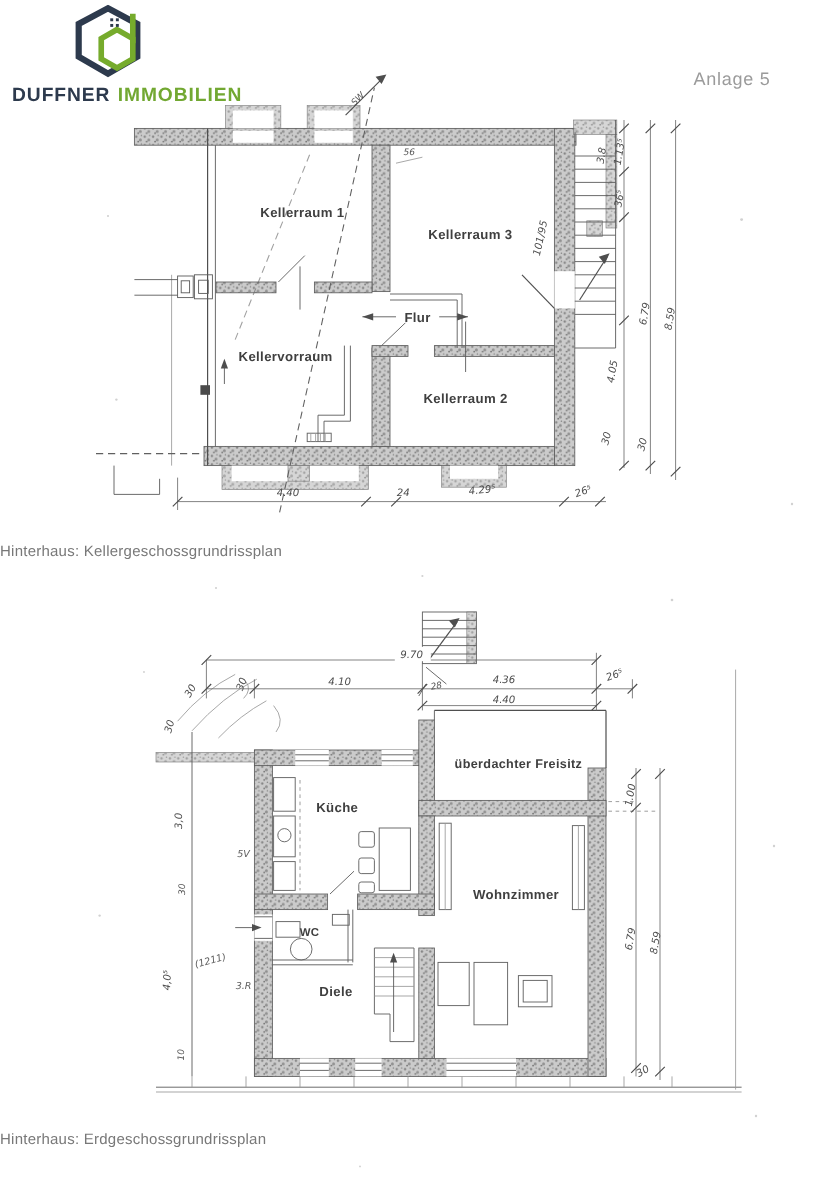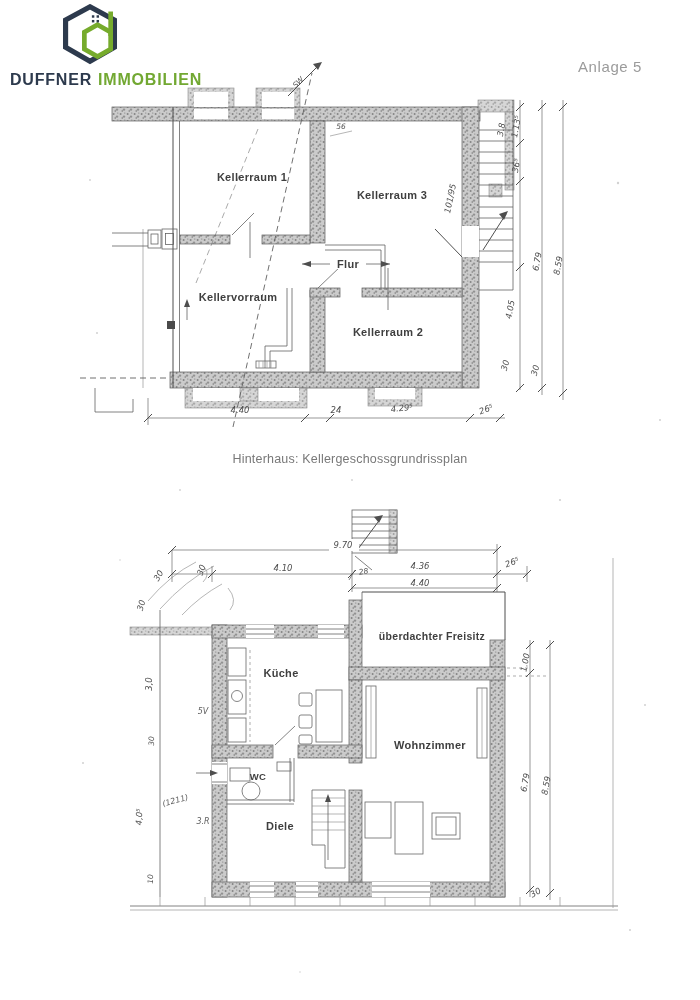--- a/index.html
+++ b/index.html
@@ -3,21 +3,21 @@
 <meta charset="utf-8">
 <style>
   html,body{margin:0;padding:0;background:#fff;}
   .page{position:relative;width:700px;height:1000px;background:#fff;overflow:hidden;
         font-family:"Liberation Sans",sans-serif;}
   .logo{position:absolute;left:58px;top:4px;width:64px;height:62px;}
   .brand{position:absolute;left:10px;top:71px;font-weight:700;font-size:16px;letter-spacing:.8px;white-space:nowrap;}
   .brand .p1{color:#2d3a4d;}
   .brand .p2{color:#72a832;margin-left:6px;}
   .anlage{position:absolute;right:58px;top:24px;font-size:15px;color:#9b9b9b;letter-spacing:.6px;margin-top:34px;}
-  .caption{position:absolute;left:0;width:700px;text-align:center;font-size:12.5px;color:#787878;letter-spacing:.2px;}
+  .caption{position:absolute;left:0;width:700px;font-size:12.5px;color:#787878;letter-spacing:.2px;}
   .cap1{top:452px;}
   .cap2{top:942px;}
   svg.sheet{position:absolute;left:0;top:0;width:700px;height:1000px;}
   
   .wall{fill:url(#hatch);stroke:#5c5c5c;stroke-width:.7;}
   .wall2{fill:url(#hatch);stroke:#6a6a6a;stroke-width:.6;opacity:.78;}
   .white{fill:#fff;stroke:none;}
   .ln{fill:none;stroke:#4f4f4f;stroke-width:1;}
   .lnt{fill:none;stroke:#5a5a5a;stroke-width:.75;}
   .lnl{fill:none;stroke:#979797;stroke-width:.7;}
@@ -306,13 +306,14 @@
       <circle cx="120" cy="560" r=".8"></circle>
         <circle cx="660" cy="420" r="1"></circle>
       <circle cx="90" cy="180" r=".9"></circle>
         <circle cx="630" cy="930" r="1"></circle>
       <circle cx="300" cy="972" r=".8"></circle>
         <circle cx="180" cy="490" r=".9"></circle>
     </g>
   </svg>
 
   <div class="caption cap1">Hinterhaus: Kellergeschossgrundrissplan</div>
+  <div class="caption cap2">Hinterhaus: Erdgeschossgrundrissplan</div>
 </div>
 
 </body></html>

